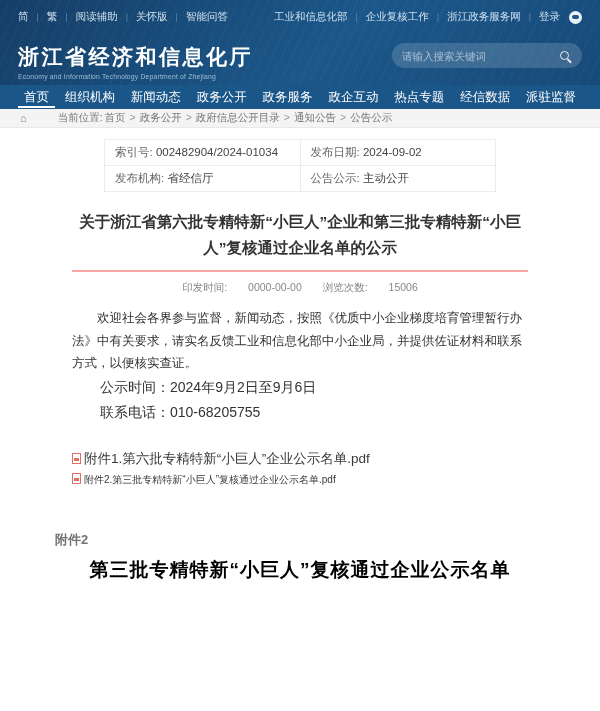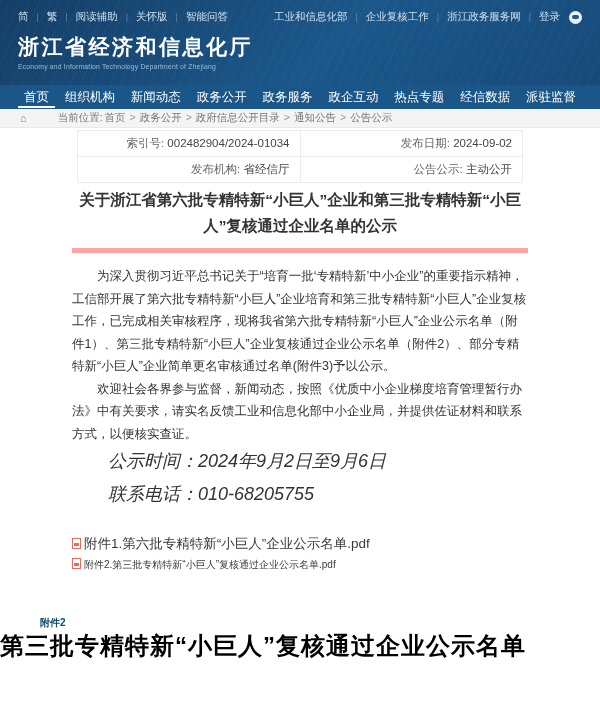--- a/index.html
+++ b/index.html
@@ -16,21 +16,21 @@
     content:""; position:absolute; inset:0;
     background:repeating-linear-gradient(115deg, rgba(255,255,255,0.035) 0 1px, transparent 1px 9px);
     pointer-events:none;
   }
   .topbar { display:flex; justify-content:space-between; padding-top:10px; position:relative; z-index:1; }
   .toplinks { display:flex; align-items:center; }
   .toplinks a { color:#cfe0ee; font-size:10.5px; text-decoration:none; cursor:pointer; }
   .toplinks a + a::before { content:"|"; color:#5f84a6; margin:0 8px; font-size:9px; }
   .contact-icon { width:13px; height:13px; border-radius:50%; background:#e8f1f8; margin-left:9px; position:relative; display:inline-block; }
   .contact-icon::after { content:""; position:absolute; left:3px; top:4px; width:7px; height:4px; border-radius:2px; background:#1b578a; }
-  .brand-row { display:flex; justify-content:space-between; margin-top:9px; position:relative; z-index:1; }
+  .brand-row { display:flex; justify-content:space-between; margin-top:19px; position:relative; z-index:1; }
   .brand-title { color:#fff; font-size:21px; font-weight:bold; letter-spacing:2.5px; }
   .brand-sub { color:#9dbdd6; font-size:6.8px; margin-top:2px; letter-spacing:0.2px; }
   .search-pill { width:190px; height:25px; border-radius:13px; background:rgba(255,255,255,0.16);
     display:flex; align-items:center; padding:0 10px; }
   .search-pill input { flex:1; background:transparent; border:none; outline:none; color:#e6eef5; font-size:10.5px; }
   .search-pill input::placeholder { color:rgba(255,255,255,0.55); }
   .search-icon { width:9px; height:9px; border:1.5px solid rgba(255,255,255,0.85); border-radius:50%; position:relative; display:inline-block; margin-right:3px; }
   .search-icon::after { content:""; position:absolute; width:5px; height:1.5px; background:rgba(255,255,255,0.85); transform:rotate(45deg); right:-4px; bottom:-2px; }
 
   
@@ -39,42 +39,42 @@
   .mainnav .nav-item.active::after { content:""; position:absolute; left:-4px; right:-4px; bottom:1px; height:2px; background:#fff; }
 
   
   .breadcrumb { height:19px; background:#f4f4f4; border-bottom:1px solid #e9e9e9; display:flex; align-items:center; padding:0 20px; font-size:10.5px; color:#777; }
   .crumb-home { font-size:11px; margin-right:5px; color:#888; }
   .breadcrumb a { color:#777; text-decoration:none; cursor:pointer; }
   .breadcrumb a + a::before { content:">"; margin:0 4px; color:#999; }
   .crumb-prefix { margin-right:2px;margin-left:26px; }
 
   
-  .doc-meta { width:446px; margin:2px auto 0; border-collapse:collapse;text-align:right; }
+  .doc-meta { width:392px; margin:11px auto 0; border-collapse:collapse; }
   .doc-meta td { border:1px solid #ececec; font-size:11.5px; color:#666; padding:5px 10px; width:50%; }
   .doc-meta .v { color:#444; }
 
   
   .article { padding:0 72px; }
-  .article-title { margin-top:4px; text-align:center; font-size:15.5px; font-weight:bold; color:#333; line-height:1.65; padding-bottom:10px; border-bottom:5px solid #fca5a5; }
+  .article-title { margin-top:17px; text-align:center; font-size:15.5px; font-weight:bold; color:#333; line-height:1.65; padding-bottom:10px; border-bottom:2px solid #fca5a5; }
   .article-stats { text-align:center; font-size:10.5px; color:#888; margin-top:9px; }
   .article-stats span + span { margin-left:18px; }
   .article-body { margin-top:12px; font-size:12.5px; color:#333; line-height:1.8; }
   .article-body p { text-indent:2em; }
-  .contact-line { text-indent:2em; font-size:18px; color:#333; line-height:1.8;font-style:italic; }
+  .contact-line { text-indent:2em; font-size:14px; color:#333; line-height:1.8; }
   .attachments { margin-top:24px; }
   .attach-link { display:block; color:#3a3a3a; text-decoration:none; cursor:pointer; font-size:10px; line-height:1.55; }
   .attach-link.big { font-size:13.5px; font-weight:normal; margin-bottom:2px; }
   .pdf-icon { display:inline-block; width:9px; height:11px; border:1px solid #dd7060; background:#fff; position:relative; margin-right:3px; vertical-align:-1px; }
   .pdf-icon::after { content:""; position:absolute; left:1px; right:1px; top:4px; height:3px; background:#dd7060; }
 
   
   .annex { margin-top:44px; font-family:"Liberation Serif","DejaVu Serif",serif; }
-  .annex-label { margin-left:40px; font-size:10px; font-weight:bold; color:#0c4a6e; font-family:"Liberation Sans","DejaVu Sans",sans-serif; }
-  .annex-title { text-align:left; font-size:24px; font-weight:bold; color:#000; letter-spacing:1px; font-family:"Liberation Sans","DejaVu Sans",sans-serif; }
+  .annex-label { margin-left:55px; font-size:13px; font-weight:bold; color:#737373; font-family:"Liberation Sans","DejaVu Sans",sans-serif; }
+  .annex-title { text-align:center; font-size:19px; font-weight:bold; color:#000; margin-top:8px; letter-spacing:1px; font-family:"Liberation Sans","DejaVu Sans",sans-serif; }
 </style>
 </head>
 <body>
 
 <div class="site-header">
   <div class="topbar">
     <div class="toplinks">
       <a>简</a>
       <a>繁</a>
       <a>阅读辅助</a>
@@ -86,20 +86,24 @@
       <a>企业复核工作</a>
       <a>浙江政务服务网</a>
       <a>登录</a>
       <span class="contact-icon"></span>
     </div>
   </div>
   <div class="brand-row">
     <div>
       <div class="brand-title">浙江省经济和信息化厅</div>
       <div class="brand-sub">Economy and Information Technology Department of Zhejiang</div>
+    </div>
+    <div class="search-pill">
+      <input type="text" placeholder="请输入搜索关键词" style="">
+      <span class="search-icon"></span>
     </div>
   </div>
 </div>
 
 <div class="mainnav">
   <a class="nav-item active">首页</a>
   <a class="nav-item">组织机构</a>
   <a class="nav-item">新闻动态</a>
   <a class="nav-item">政务公开</a>
   <a class="nav-item">政务服务</a>
@@ -139,22 +143,25 @@
     <td>
       <span>公告公示:</span>
       <span class="v">主动公开</span>
     </td>
   </tr>
 </tbody>
   </table>
 
 <div class="article">
   <h1 class="article-title">关于浙江省第六批专精特新“小巨人”企业和第三批专精特新“小巨人”复核通过企业名单的公示</h1>
+  <div class="article-stats">
+    <span><span>印发时间:</span> <span>0000-00-00</span></span>
+    <span><span>浏览次数:</span> <span>15006</span></span>
+  </div>
   <div class="article-body">
-    <p>为深入贯彻习近平总书记关于“培育一批‘专精特新’中小企业”的重要指示精神，工信部开展了第六批专精特新“小巨人”企业培育和第三批专精特新“小巨人”企业复核工作，已完成相关审核程序，现将我省第六批专精特新“小巨人”企业公示名单（附件1）、第三批专精特新“小巨人”企业复核通过企业公示名单（附件2）、部分专精特新“小巨人”企业简单更名审核通过名单(附件3)予以公示。</p>
     <p>欢迎社会各界参与监督，新闻动态，按照《优质中小企业梯度培育管理暂行办法》中有关要求，请实名反馈工业和信息化部中小企业局，并提供佐证材料和联系方式，以便核实查证。</p>
     <div class="contact-line">公示时间：2024年9月2日至9月6日</div>
     <div class="contact-line">联系电话：010-68205755</div>
   </div>
   <div class="attachments">
     <a class="attach-link big"><span class="pdf-icon"></span><span>附件1.第六批专精特新“小巨人”企业公示名单.pdf</span></a>
     <a class="attach-link"><span class="pdf-icon"></span><span>附件2.第三批专精特新“小巨人”复核通过企业公示名单.pdf</span></a>
   </div>
 </div>
 

